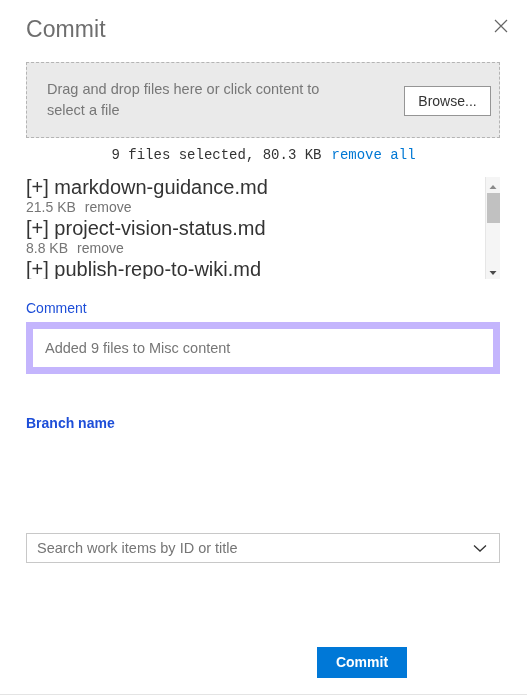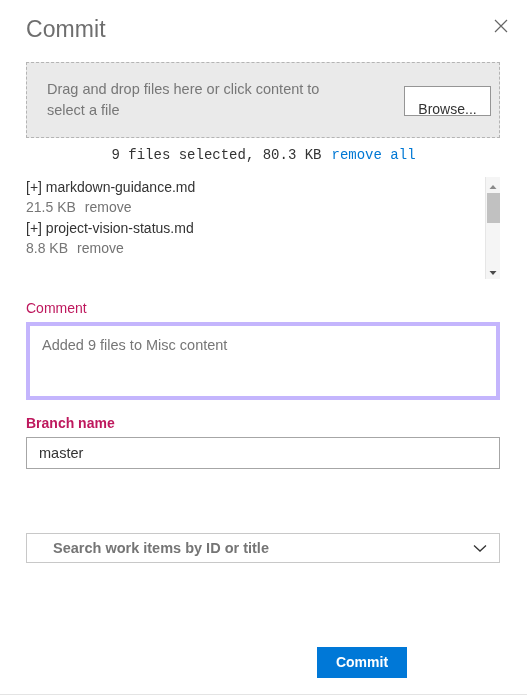--- a/index.html
+++ b/index.html
@@ -84,21 +84,21 @@
     top: 23px;
     width: 87px;
     height: 30px;
     box-sizing: border-box;
     background: #ffffff;
     border: 1px solid #959595;
     color: #333333;
     font-family: "Liberation Sans", sans-serif;
     font-size: 14px;
     cursor: pointer;
-    padding: 8px;
+    padding: 0;
     line-height: 28px;
     text-align: center;
   }
 
   
   .summary-row {
     position: absolute;
     left: 0;
     top: 147px;
     width: 527px;
@@ -129,21 +129,21 @@
     position: absolute;
     left: 0; top: 0;
     width: 460px;
     height: 102px;
     overflow: hidden;
   }
   .file-entry {
     padding: 0 0 0 4px;
   }
   .file-name {
-    font-size: 14px;
+    font-size: 20px;
     line-height: 20px;
     color: #333333;
     white-space: nowrap;
   }
   .file-meta {
     font-size: 14px;
     line-height: 21px;
     color: #767676;
     white-space: nowrap;
   }
@@ -184,36 +184,36 @@
     width: 13px;
     height: 30px;
     background: #c1c1c1;
     cursor: pointer;
   }
 
   
   .field-label {
     position: absolute;
     font-size: 14px;
-    color: #be185d;
+    color: #1d4ed8;
     white-space: nowrap;
   }
   .comment-label { left: 26px; top: 300px; }
   .branch-label  { left: 26px; top: 415px; font-weight: bold; }
   .workitem-label{ left: 26px; top: 511px; }
 
   .comment-input {
     position: absolute;
     left: 26px;
     top: 322px;
     width: 474px;
-    height: 78px;
-    box-sizing: border-box;
-    background: #ffffff;
-    border: 4px solid #c4b5fd;
+    height: 52px;
+    box-sizing: border-box;
+    background: #ffffff;
+    border: 7px solid #c4b5fd;
     font-family: "Liberation Sans", sans-serif;
     font-size: 14.5px;
     color: #767676;
     padding: 10px 12px;
     resize: none;
     outline: none;
     line-height: 19px;
   }
 
   .branch-input {
@@ -237,32 +237,31 @@
     left: 26px;
     top: 533px;
     width: 474px;
     height: 30px;
     box-sizing: border-box;
     background: #ffffff;
     border: 1px solid #c8c8c8;
   }
   .workitem-input {
     position: absolute;
-    left: 16px; top: 0;
+    left: 0; top: 0;
     width: 440px;
     height: 28px;
     box-sizing: border-box;
     border: none;
     outline: none;
     background: transparent;
     font-family: "Liberation Sans", sans-serif;
     font-size: 14.5px;
     color: #767676;
     padding: 0 10px;
-    font-weight: bold;
   }
   .workitem-chevron {
     position: absolute;
     right: 6px;
     top: 0;
     width: 26px;
     height: 28px;
     display: flex;
     align-items: center;
     justify-content: center;
@@ -337,20 +336,23 @@
       <div class="file-entry">
         <div class="file-name">[+] markdown-guidance.md</div>
         <div class="file-meta"><span>21.5 KB</span><a class="file-remove">remove</a></div>
       </div>
 
       <div class="file-entry">
         <div class="file-name">[+] project-vision-status.md</div>
         <div class="file-meta"><span>8.8 KB</span><a class="file-remove">remove</a></div>
       </div>
 
+      <div class="file-entry">
+        <div class="file-name">[+] publish-repo-to-wiki.md</div>
+      </div>
 
     </div>
 
     <div class="scrollbar">
       <div class="sb-arrow up">
         <span>
           <svg width="8" height="6" viewBox="0 0 8 6">
               <path d="M4 1 L7.5 5 L0.5 5 Z" fill="#8a8a8a"></path>
             </svg>
         </span>
@@ -363,21 +365,20 @@
             </svg>
         </span>
       </div>
     </div>
   </div>
 
   <div class="field-label comment-label">Comment</div>
   <textarea class="comment-input" placeholder="Added 9 files to Misc content" style="">Added 9 files to Misc content</textarea>
 
   <div class="field-label branch-label">Branch name</div>
-  <input class="branch-input" type="text" value="master" style="">
 
   <div class="workitem-combo">
     <input class="workitem-input" type="text" placeholder="Search work items by ID or title" style="">
     <div class="workitem-chevron">
       <span>
         <svg width="14" height="9" viewBox="0 0 14 9">
             <path d="M1 1.5 L7 7 L13 1.5" stroke="#333333" stroke-width="1.3" fill="none"></path>
           </svg>
       </span>
     </div>

